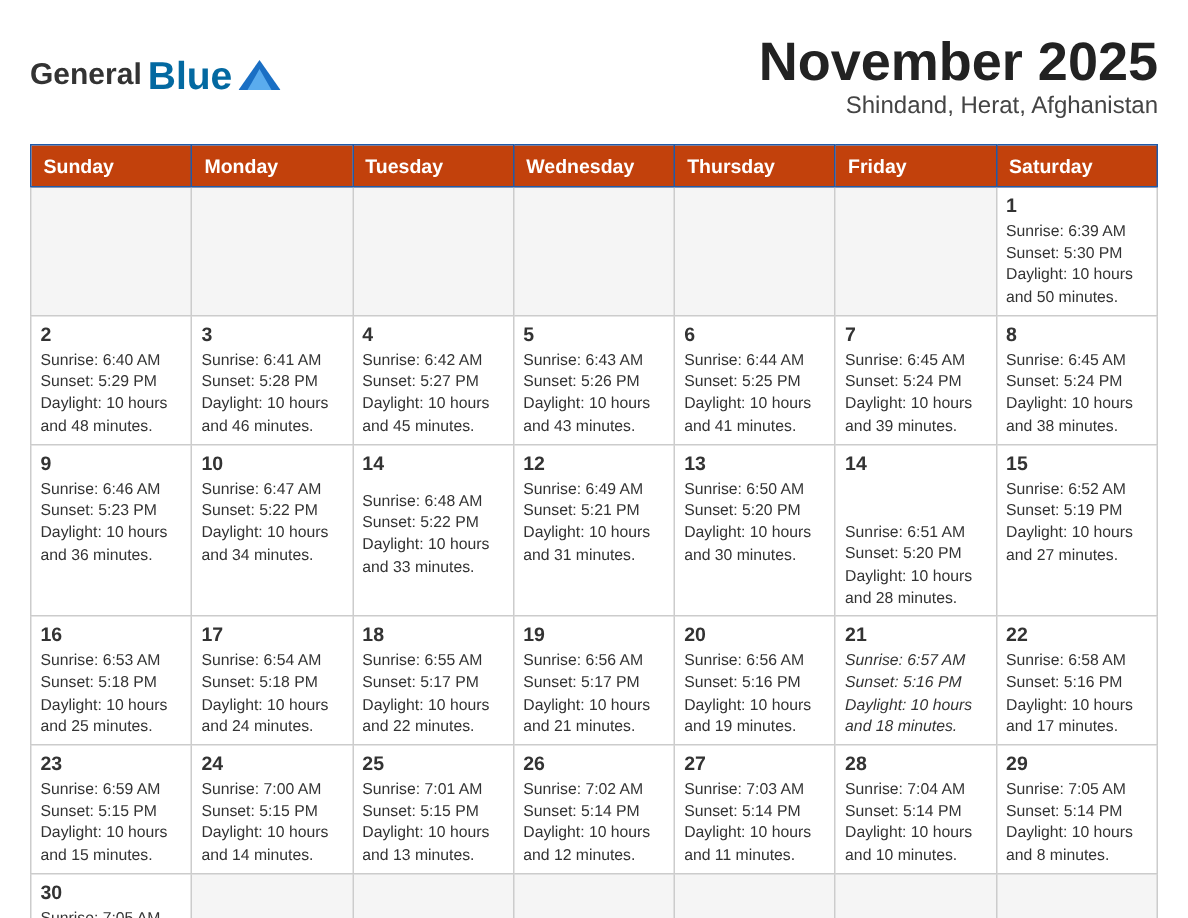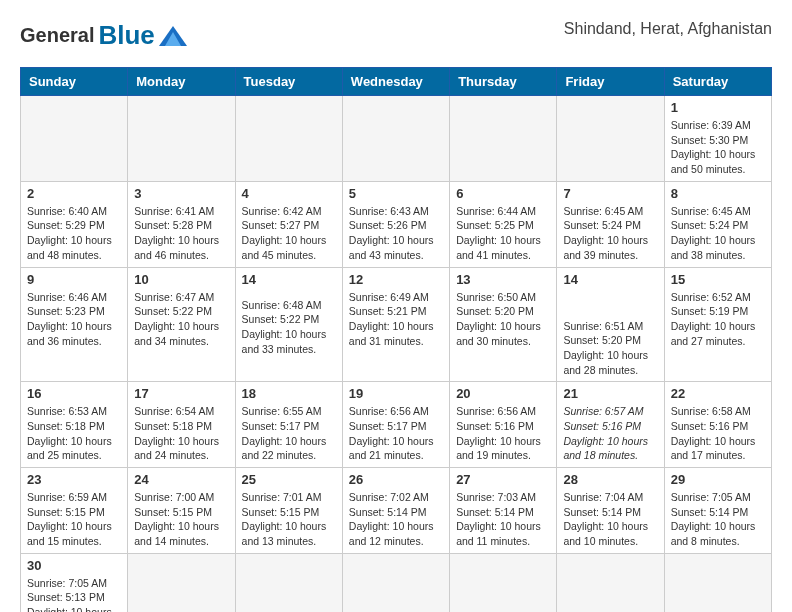--- a/index.html
+++ b/index.html
@@ -6,21 +6,21 @@
     body {
       font-family: Arial, sans-serif;
       background: #fff;
       width: 792px;
       min-height: 612px;
       padding: 20px;
     }
     .header {
       display: flex;
       justify-content: space-between;
-      align-items: flex-start;
+      align-items: center;
       margin-bottom: 16px;
     }
     .logo {
       display: flex;
       flex-direction: column;
       align-items: flex-start;
     }
     .title-block { text-align: right; }
     .title-month {
       font-size: 36px;
@@ -30,21 +30,21 @@
     .title-location {
       font-size: 16px;
       color: #444;
     }
     .calendar {
       width: 100%;
       border-collapse: collapse;
       border: 1px solid #ccc;
     }
     .calendar th {
-      background-color: #0369a1;
+      background-color: #c2410c;
       color: #fff;
       text-align: left;
       padding: 6px 8px;
       font-size: 13px;
       border: 1px solid #1e5aaa;
     }
     .calendar td {
       vertical-align: top;
       border: 1px solid #ccc;
       padding: 4px 6px;
@@ -78,20 +78,21 @@
     <div style="display:flex;align-items:center;gap:4px;">
       <span style="font-size:20px;font-weight:bold;color:#333;">General</span>
       <span style="font-size:26px;font-weight:bold;color:#0369a1;">Blue</span>
       <svg width="28" height="20" viewBox="0 0 28 20">
         <polygon points="0,20 14,0 28,20" fill="#1a6fc4"></polygon>
         <polygon points="6,20 14,6 22,20" fill="#5aacee"></polygon>
       </svg>
     </div>
   </div>
   <div class="title-block">
+    <div class="title-month">November 2025</div>
     <div class="title-location">Shindand, Herat, Afghanistan</div>
   </div>
 </div>
 
 <table class="calendar">
   <thead>
     <tr>
     <th>Sunday</th>
         <th>Monday</th>
         <th>Tuesday</th>

